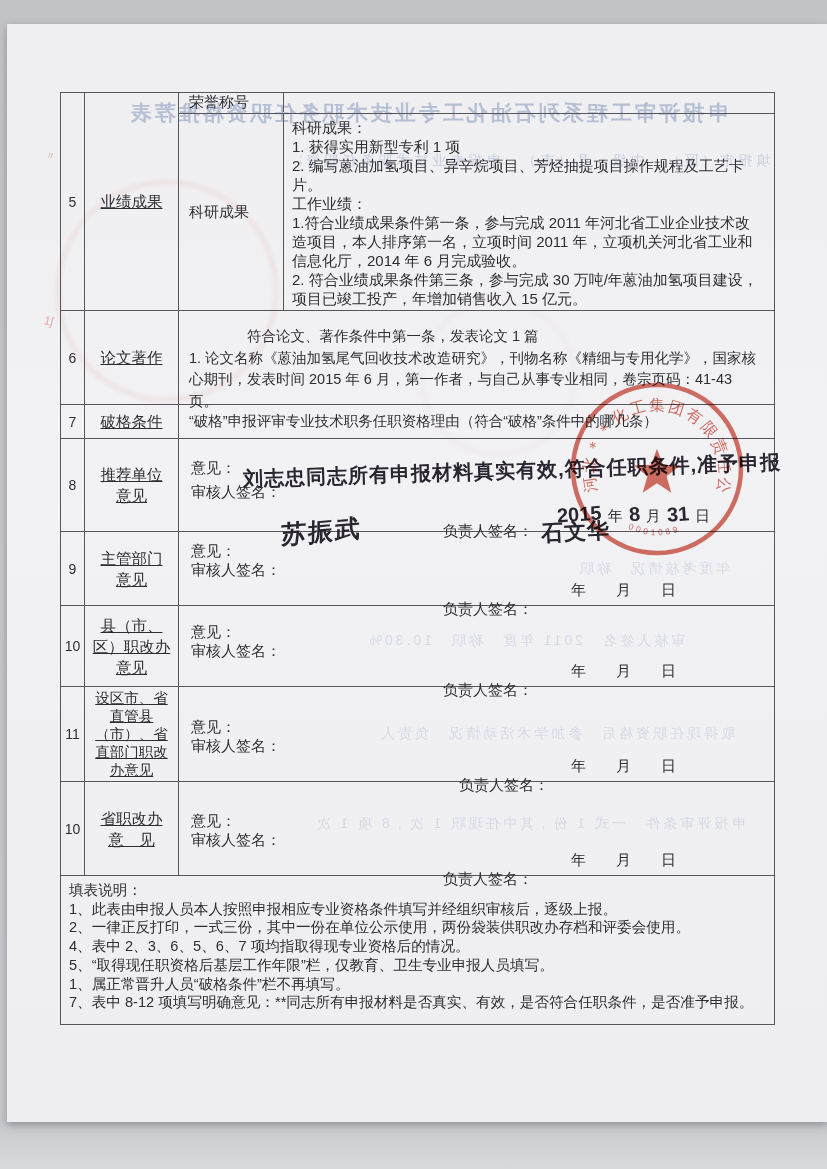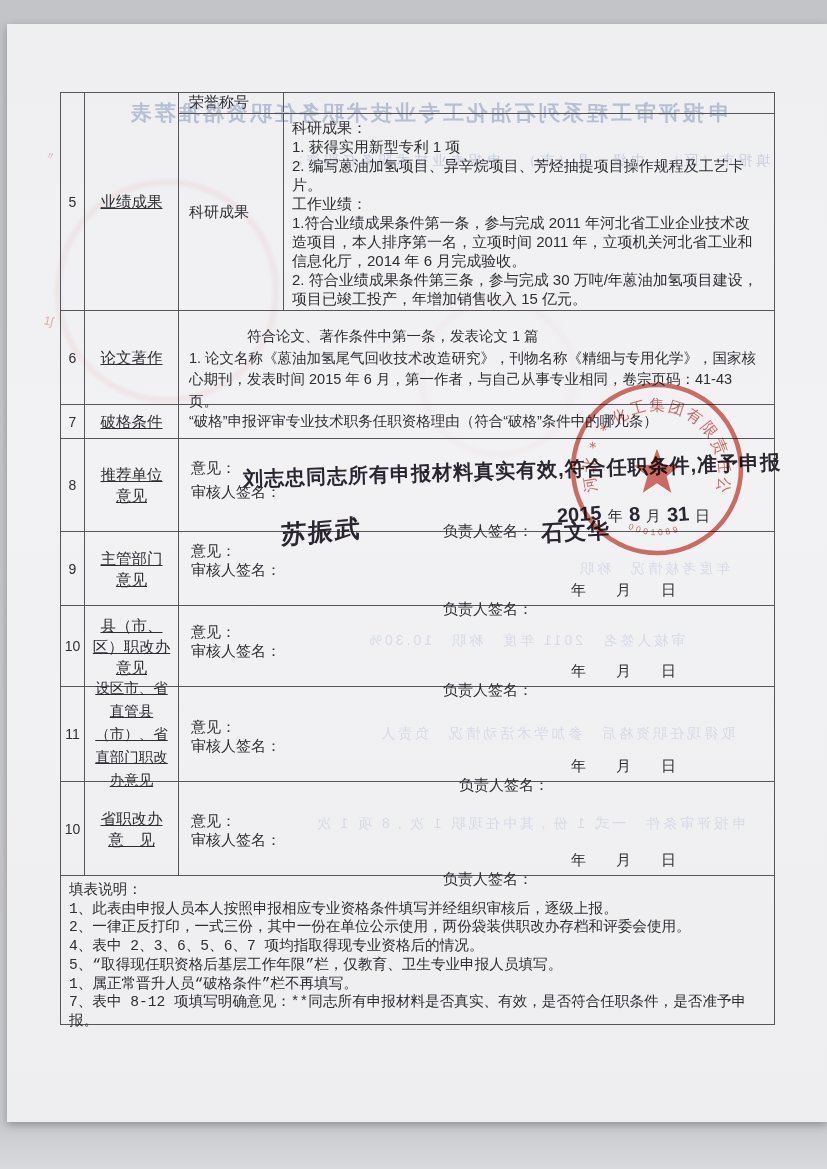--- a/index.html
+++ b/index.html
@@ -3,21 +3,21 @@
 <meta charset="utf-8">
 <style>
   html,body{margin:0;padding:0;}
   body{width:827px;height:1169px;font-family:"Liberation Sans","DejaVu Sans",sans-serif;}
   #root{position:relative;width:827px;height:1169px;background:linear-gradient(180deg,#c3c4c8 0,#c8c9cd 96%,#d9dade 100%);overflow:hidden;}
   .paper{position:absolute;left:7px;top:24px;right:0;bottom:47px;background:linear-gradient(180deg,#efeff2 0,#f2f2f5 40%,#eeeef1 100%);box-shadow:0 3px 8px rgba(40,40,50,.35);}
 
   
   .doc-table{position:absolute;left:60px;top:92px;width:715px;height:933px;border:1px solid #55555a;box-sizing:border-box;background:transparent;color:#2d2d33;}
   .trow{display:flex;border-bottom:1px solid #55555a;box-sizing:border-box;}
-  .trow:last-child{border-bottom:none;font-family:Liberation Mono, monospace;}
+  .trow:last-child{border-bottom:none;}
   .numcell{width:24px;min-width:24px;border-right:1px solid #55555a;display:flex;align-items:center;justify-content:center;font-size:14px;box-sizing:border-box;}
   .labelcell{width:94px;min-width:94px;border-right:1px solid #55555a;display:flex;align-items:center;justify-content:center;text-align:center;font-size:15.5px;line-height:21px;padding:0 3px;white-space:pre-line;box-sizing:border-box;text-decoration:underline;}
   .contentcell{flex:1;box-sizing:border-box;position:relative;}
   .bodytext{font-size:15px;line-height:19px;white-space:pre-wrap;padding:4px 9px 2px 8px;}
   .r5right{flex:1;display:flex;flex-direction:column;}
   .subrow{display:flex;box-sizing:border-box;}
   .sublabel{width:105px;min-width:105px;border-right:1px solid #55555a;display:flex;align-items:center;font-size:15px;padding-left:10px;box-sizing:border-box;}
   .op-content{display:flex;flex-direction:column;justify-content:flex-end;padding:7px 12px 5px;height:100%;box-sizing:border-box;font-size:15px;}
   .sign-line{position:relative;height:20px;}
   .principal{position:absolute;left:252px;top:0;margin-top:39px;}
@@ -159,21 +159,21 @@
             <span>审核人签名：</span>
             <span class="principal">负责人签名：</span>
           </div>
           <div class="date-line">年　　月　　日</div>
         </div>
       </div>
     </div>
 
     <div class="trow" style="height:95px;">
       <div class="numcell">11</div>
-      <div class="labelcell" style="font-size:14.5px;line-height:23px;">设区市、省
+      <div class="labelcell" style="font-size:14.5px;line-height:18px;">设区市、省
 直管县
 （市）、省
 直部门职改
 办意见</div>
       <div class="contentcell">
         <div class="op-content">
           <div>意见：</div>
           <div class="sign-line">
             <span>审核人签名：</span>
             <span class="principal" style="left:268px;">负责人签名：</span>

